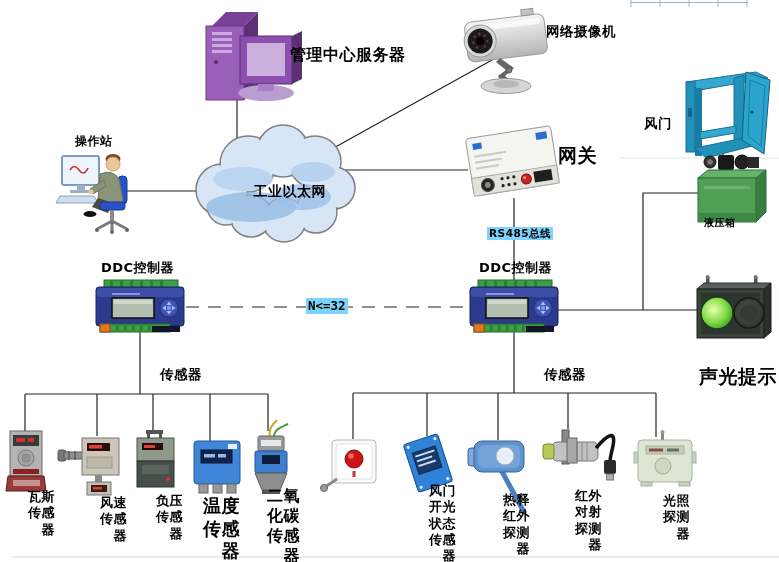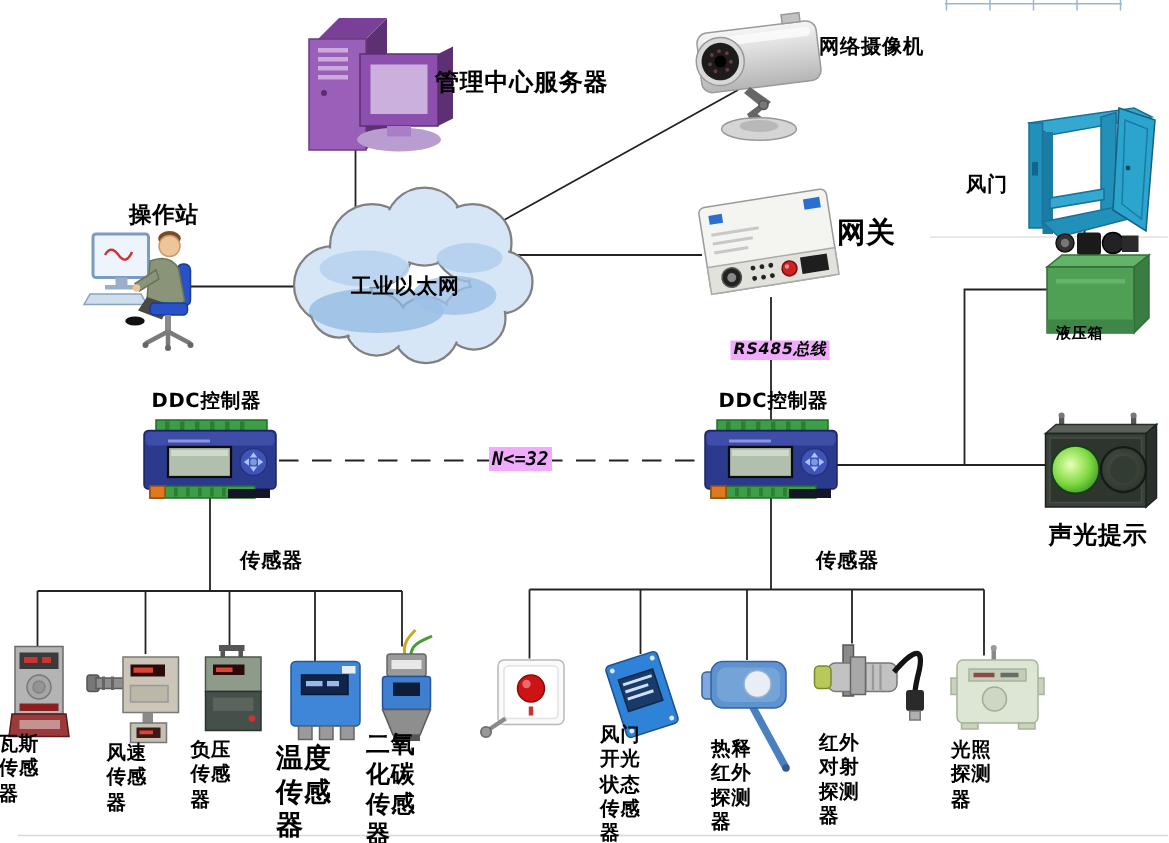--- a/index.html
+++ b/index.html
@@ -5,23 +5,23 @@
   html,body{margin:0;padding:0;background:#fff;}
   .stage{
     position:relative;width:779px;height:562px;background:#ffffff;
     font-family:"DejaVu Sans","Liberation Sans",sans-serif;overflow:hidden;
   }
   .stage svg{position:absolute;left:0;top:0;}
   .lbl{
     position:absolute;font-weight:bold;color:#000;
     white-space:pre-line;line-height:1.25;letter-spacing:0.5px;
   }
-  .lbl.center{text-align:left;}
-  .lbl.boxed{background:#f0abfc;padding:0 2px;font-style:italic;}
-  .mono{font-family:"DejaVu Sans Mono","Liberation Mono",monospace;letter-spacing:0;margin-left:20px;}
+  .lbl.center{text-align:right;}
+  .lbl.boxed{background:#7dd3fc;padding:0 2px;}
+  .mono{font-family:"DejaVu Sans Mono","Liberation Mono",monospace;letter-spacing:0;}
 </style>
 </head>
 <body>
 
 <div class="stage">
 
 <svg width="779" height="562" viewBox="0 0 779 562" xmlns="http://www.w3.org/2000/svg" xmlns:xlink="http://www.w3.org/1999/xlink">
   <defs>
     <linearGradient id="camGrad" x1="0" y1="0" x2="0" y2="1">
       <stop offset="0" stop-color="#f6f6f6"></stop>
@@ -365,30 +365,30 @@
     <rect x="649" y="448.5" width="14" height="3" fill="#8a4a4a"></rect>
         <rect x="667" y="448.5" width="12" height="3" fill="#6a6a6a"></rect>
     <circle cx="663" cy="466" r="8" fill="#cdd8c4" stroke="#a0ac94"></circle>
     <rect x="641" y="482" width="11" height="4" fill="#c8d2bc" stroke="#a8b49c"></rect>
     <rect x="679" y="482" width="11" height="4" fill="#c8d2bc" stroke="#a8b49c"></rect>
   </g>
 </svg>
 
   <div class="lbl" style="left:290px;top:45px;font-size:16px">管理中心服务器</div>
   <div class="lbl" style="left:546px;top:23px;font-size:13.5px">网络摄像机</div>
-  <div class="lbl" style="left:86px;top:134px;font-size:15px">操作站</div>
+  <div class="lbl" style="left:75px;top:134px;font-size:12px">操作站</div>
   <div class="lbl center" style="left:234px;top:183px;width:92px;font-size:14px">工业以太网</div>
   <div class="lbl" style="left:558px;top:144px;font-size:19px">网关</div>
   <div class="lbl boxed" style="left:487px;top:227px;font-size:10.5px">RS485总线</div>
   <div class="lbl" style="left:101px;top:260px;font-size:13px">DDC控制器</div>
   <div class="lbl" style="left:479px;top:260px;font-size:13px">DDC控制器</div>
   <div class="lbl boxed mono" style="left:306px;top:298px;font-size:12.5px">N&lt;=32</div>
   <div class="lbl" style="left:644px;top:115px;font-size:13.5px">风门</div>
   <div class="lbl" style="left:704px;top:217px;font-size:10px">液压箱</div>
-  <div class="lbl" style="left:699px;top:347px;font-size:16px">声光提示</div>
+  <div class="lbl" style="left:699px;top:365px;font-size:19px">声光提示</div>
   <div class="lbl" style="left:160px;top:366px;font-size:13.5px">传感器</div>
   <div class="lbl" style="left:544px;top:366px;font-size:13.5px">传感器</div>
 
   <div class="lbl center" style="left:-1px;top:489px;width:56px;font-size:13px">瓦斯
 传感
 器</div>
   <div class="lbl center" style="left:71px;top:495px;width:56px;font-size:13px">风速
 传感
 器</div>
   <div class="lbl center" style="left:127px;top:493px;width:56px;font-size:13px">负压

